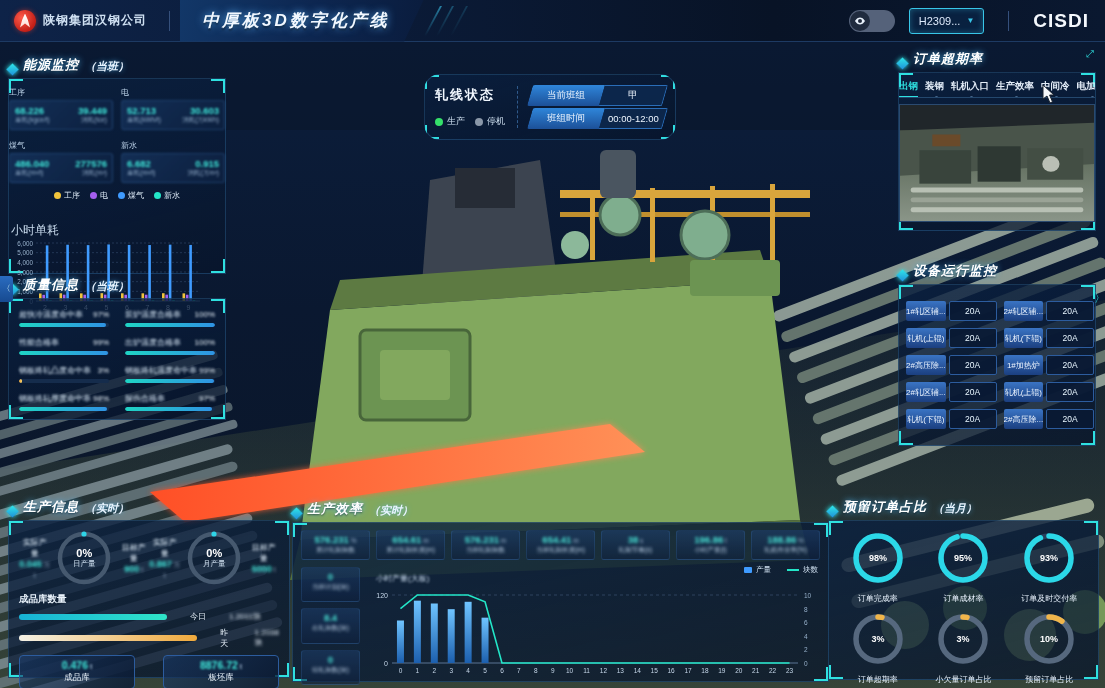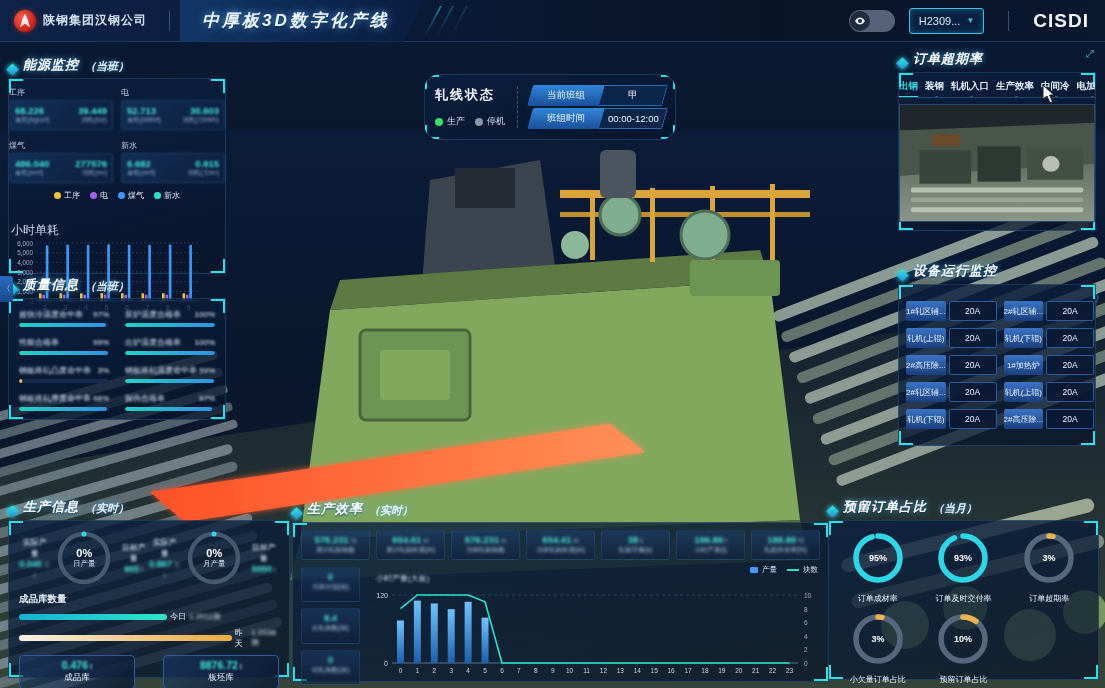--- a/index.html
+++ b/index.html
@@ -127,21 +127,21 @@
   .pi-group { display:flex; align-items:center; gap:5px; }
   .pi-col { text-align:center; }
   .pi-col .lab { color:#d8e6f2; font-size:8px; }
   .pi-col .val { color:#3fe6d8; font-size:9px; font-weight:bold; }
   .pi-col .val small { color:#9db6cf; font-size:6.5px; font-weight:normal; }
   .ring { position:relative; width:58px; height:58px; }
   .ring .ctr { position:absolute; inset:0; display:flex; flex-direction:column; align-items:center; justify-content:center; }
   .ring .pct { color:#ffffff; font-size:11px; font-weight:bold; }
   .ring .rl { color:#cfe0f0; font-size:7.5px; }
   .inv-title { color:#eaf3fb; font-size:9.5px; font-weight:bold; margin:6px 0 5px; }
-  .inv-row { display:flex; align-items:center; gap:3px; margin-bottom:5px; }
+  .inv-row { display:flex; align-items:center; gap:23px; margin-bottom:5px; }
   .inv-bar { height:6px; border-radius:3px; }
   .inv-row .t { color:#e4eef8; font-size:8px; }
   .inv-cards { display:flex; gap:28px; margin-top:6px; }
   .inv-card { flex:1; border:1px solid #2c5c9e; border-radius:4px; padding:3px 0 4px; text-align:center;
     background:linear-gradient(135deg,rgba(26,60,110,.55),rgba(10,26,52,.8)); }
   .inv-card .v { color:#3fe6d8; font-size:10.5px; font-weight:bold; }
   .inv-card .v small { color:#9db6cf; font-size:7px; }
   .inv-card .l { color:#e8f2fa; font-size:8.5px; margin-top:1px; }
 
   
@@ -154,21 +154,21 @@
   .stat .v small { font-size:6.5px; color:#9db6cf; font-weight:normal; }
   .stat .l { color:#b9cde2; font-size:6.5px; margin-top:1px; white-space:nowrap; overflow:hidden; }
   .eff-body { display:flex; gap:8px; margin-top:7px; }
   #eff-side { display:flex; flex-direction:column; gap:6px; width:72px; }
   .sstat { background:linear-gradient(180deg,rgba(30,64,112,.5),rgba(14,32,62,.6)); border:1px solid rgba(70,140,210,.18);
     border-radius:3px; text-align:center; padding:3px 2px; flex:1; }
   .sstat .v { color:#49e2d4; font-size:9.5px; font-weight:bold; }
   .sstat .l { color:#b9cde2; font-size:6.5px; margin-top:1px; }
   .eff-chart-wrap { position:relative; flex:1; }
   .eff-chart-title { color:#c8daec; font-size:8px; margin-left:8px; }
-  #eff-legend { position:absolute; right:2px; top:-2px; display:flex; gap:10px; align-items:center; }
+  #eff-legend { position:absolute; right:2px; top:-2px; display:flex; gap:16px; align-items:center; }
   .el-item { display:flex; align-items:center; gap:4px; color:#cfe0f0; font-size:7.5px; }
   .el-bar { width:8px; height:6px; border-radius:1px; }
   .el-line { width:12px; height:2px; }
 
   
   #orders-panel { left:828px; top:498px; width:271px; }
   #orders-box { padding:6px 6px; height:160px; }
   #order-gauges { display:grid; grid-template-columns:1fr 1fr 1fr; row-gap:4px; }
   .donut { text-align:center; }
   .donut .dl { color:#eaf4ff; font-size:8px; margin-top:0px; }
@@ -845,20 +845,25 @@
 <section class="panel" id="orders-panel">
   <div class="panel-title">
     <span class="pt-icon"></span>
     <span class="pt-text">预留订单占比</span>
     <span class="pt-period">（当月）</span>
   </div>
   <div class="pbox" id="orders-box">
     <div id="order-gauges">
           <div class="donut"><svg width="62" height="62">
               <circle cx="31" cy="31" r="22" fill="none" stroke="#27405c" stroke-width="5.5"></circle>
+              <circle cx="31" cy="31" r="22" fill="none" stroke="#2bd8e8" stroke-width="5.5" stroke-linecap="round" stroke-dasharray="135.5 138.23007675795088" transform="rotate(-90 31 31)"></circle>
+              <text x="31" y="34" text-anchor="middle" font-size="9" font-weight="bold" fill="#ffffff" filter="blur(0.5px)">98%</text>
+            </svg><div class="dl">订单完成率</div></div>
+          <div class="donut"><svg width="62" height="62">
+              <circle cx="31" cy="31" r="22" fill="none" stroke="#27405c" stroke-width="5.5"></circle>
               <circle cx="31" cy="31" r="22" fill="none" stroke="#2bd8e8" stroke-width="5.5" stroke-linecap="round" stroke-dasharray="131.3 138.23007675795088" transform="rotate(-90 31 31)"></circle>
               <text x="31" y="34" text-anchor="middle" font-size="9" font-weight="bold" fill="#ffffff" filter="blur(0.5px)">95%</text>
             </svg><div class="dl">订单成材率</div></div>
           <div class="donut"><svg width="62" height="62">
               <circle cx="31" cy="31" r="22" fill="none" stroke="#27405c" stroke-width="5.5"></circle>
               <circle cx="31" cy="31" r="22" fill="none" stroke="#2bd8e8" stroke-width="5.5" stroke-linecap="round" stroke-dasharray="128.6 138.23007675795088" transform="rotate(-90 31 31)"></circle>
               <text x="31" y="34" text-anchor="middle" font-size="9" font-weight="bold" fill="#ffffff" filter="blur(0.5px)">93%</text>
             </svg><div class="dl">订单及时交付率</div></div>
           <div class="donut"><svg width="62" height="62">
               <circle cx="31" cy="31" r="22" fill="none" stroke="#56687e" stroke-width="5.5"></circle>

